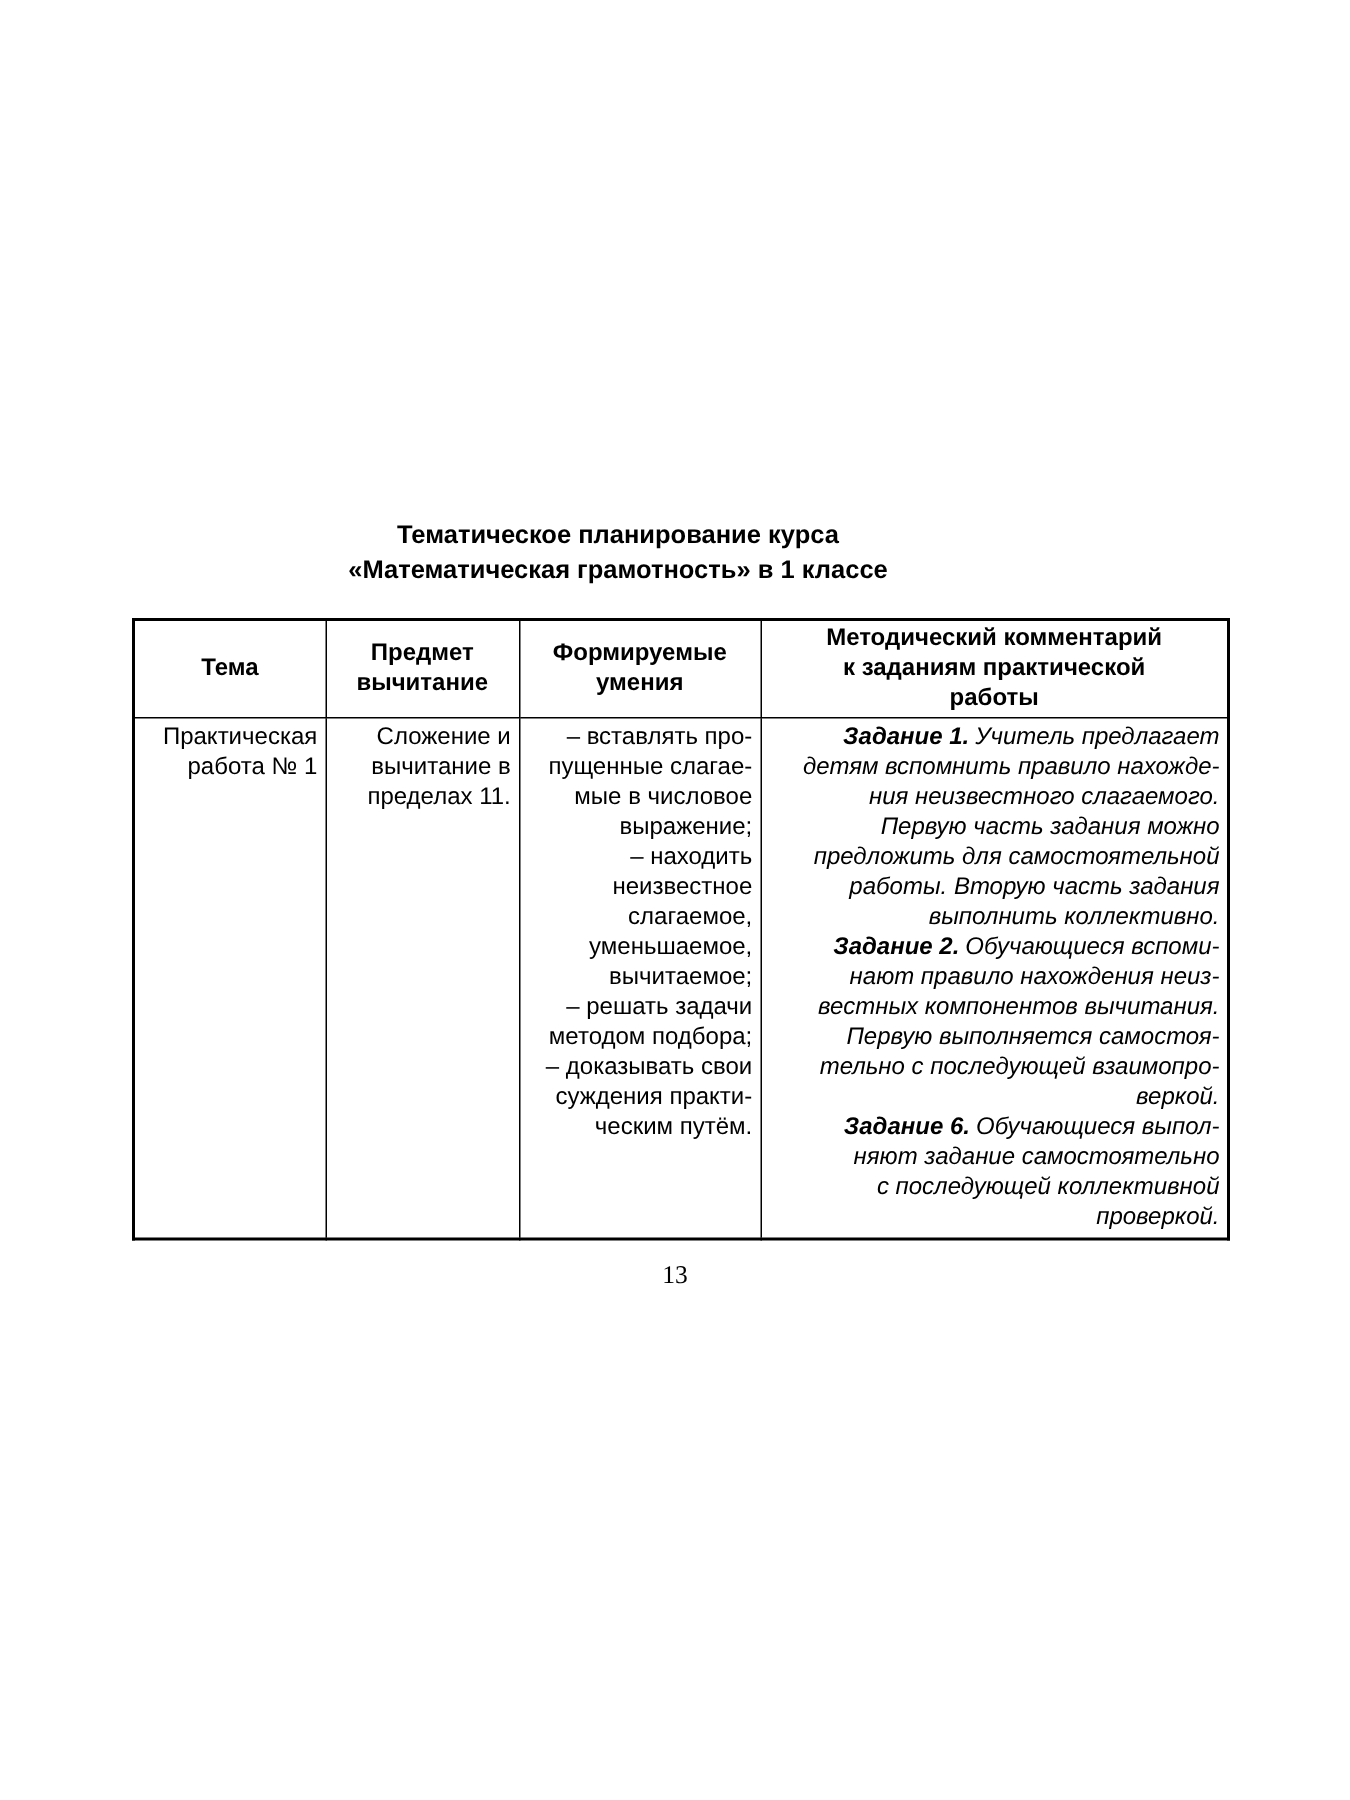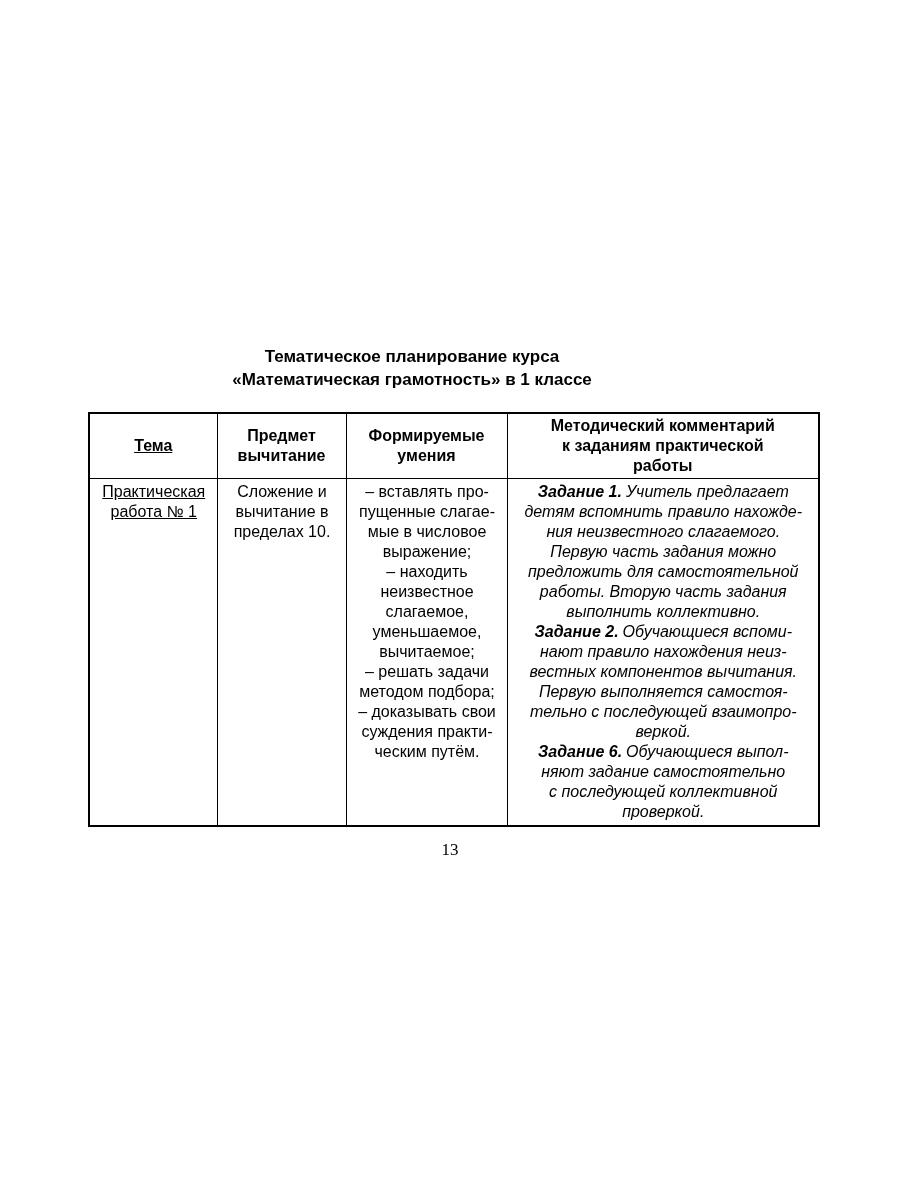--- a/index.html
+++ b/index.html
@@ -29,36 +29,36 @@
     width: 730px;
     border-collapse: collapse;
     table-layout: fixed;
     border: 2px solid #000;
     font-size: 16px;
     line-height: 20px;
   }
   table.planning th, table.planning td {
     border: 1px solid #000;
   }
-  th.c1, td.c1 { width: 128px; text-decoration: underline; }
+  th.c1, td.c1 { width: 128px; }
   th.c2, td.c2 { width: 129px; }
   th.c3, td.c3 { width: 161px; }
   th.c4, td.c4 { width: 312px; }
 
   table.planning th {
     height: 64px;
     font-weight: bold;
     text-align: center;
     vertical-align: middle;
     padding: 2px 3px;
   }
   table.planning td {
     height: 347px;
     vertical-align: top;
-    text-align: center;
+    text-align: right;
     padding: 3px 5px 3px 6px;
   }
   td.c4 { padding-left: 9px; font-style: italic; }
 
   .task { margin: 0; }
   .task-label { font-weight: bold; margin-right: 4px; }
 
   .page-number {
     position: absolute;
     top: 840px;
@@ -87,21 +87,21 @@
 к заданиям практической
 работы</th>
     </tr>
   </thead>
   <tbody>
     <tr>
       <td class="c1 pre">Практическая
 работа № 1</td>
       <td class="c2 pre">Сложение и
 вычитание в
-пределах 10.</td>
+пределах 11.</td>
       <td class="c3 pre">– вставлять про-
 пущенные слагае-
 мые в числовое
 выражение;
 – находить
 неизвестное
 слагаемое,
 уменьшаемое,
 вычитаемое;
 – решать задачи

